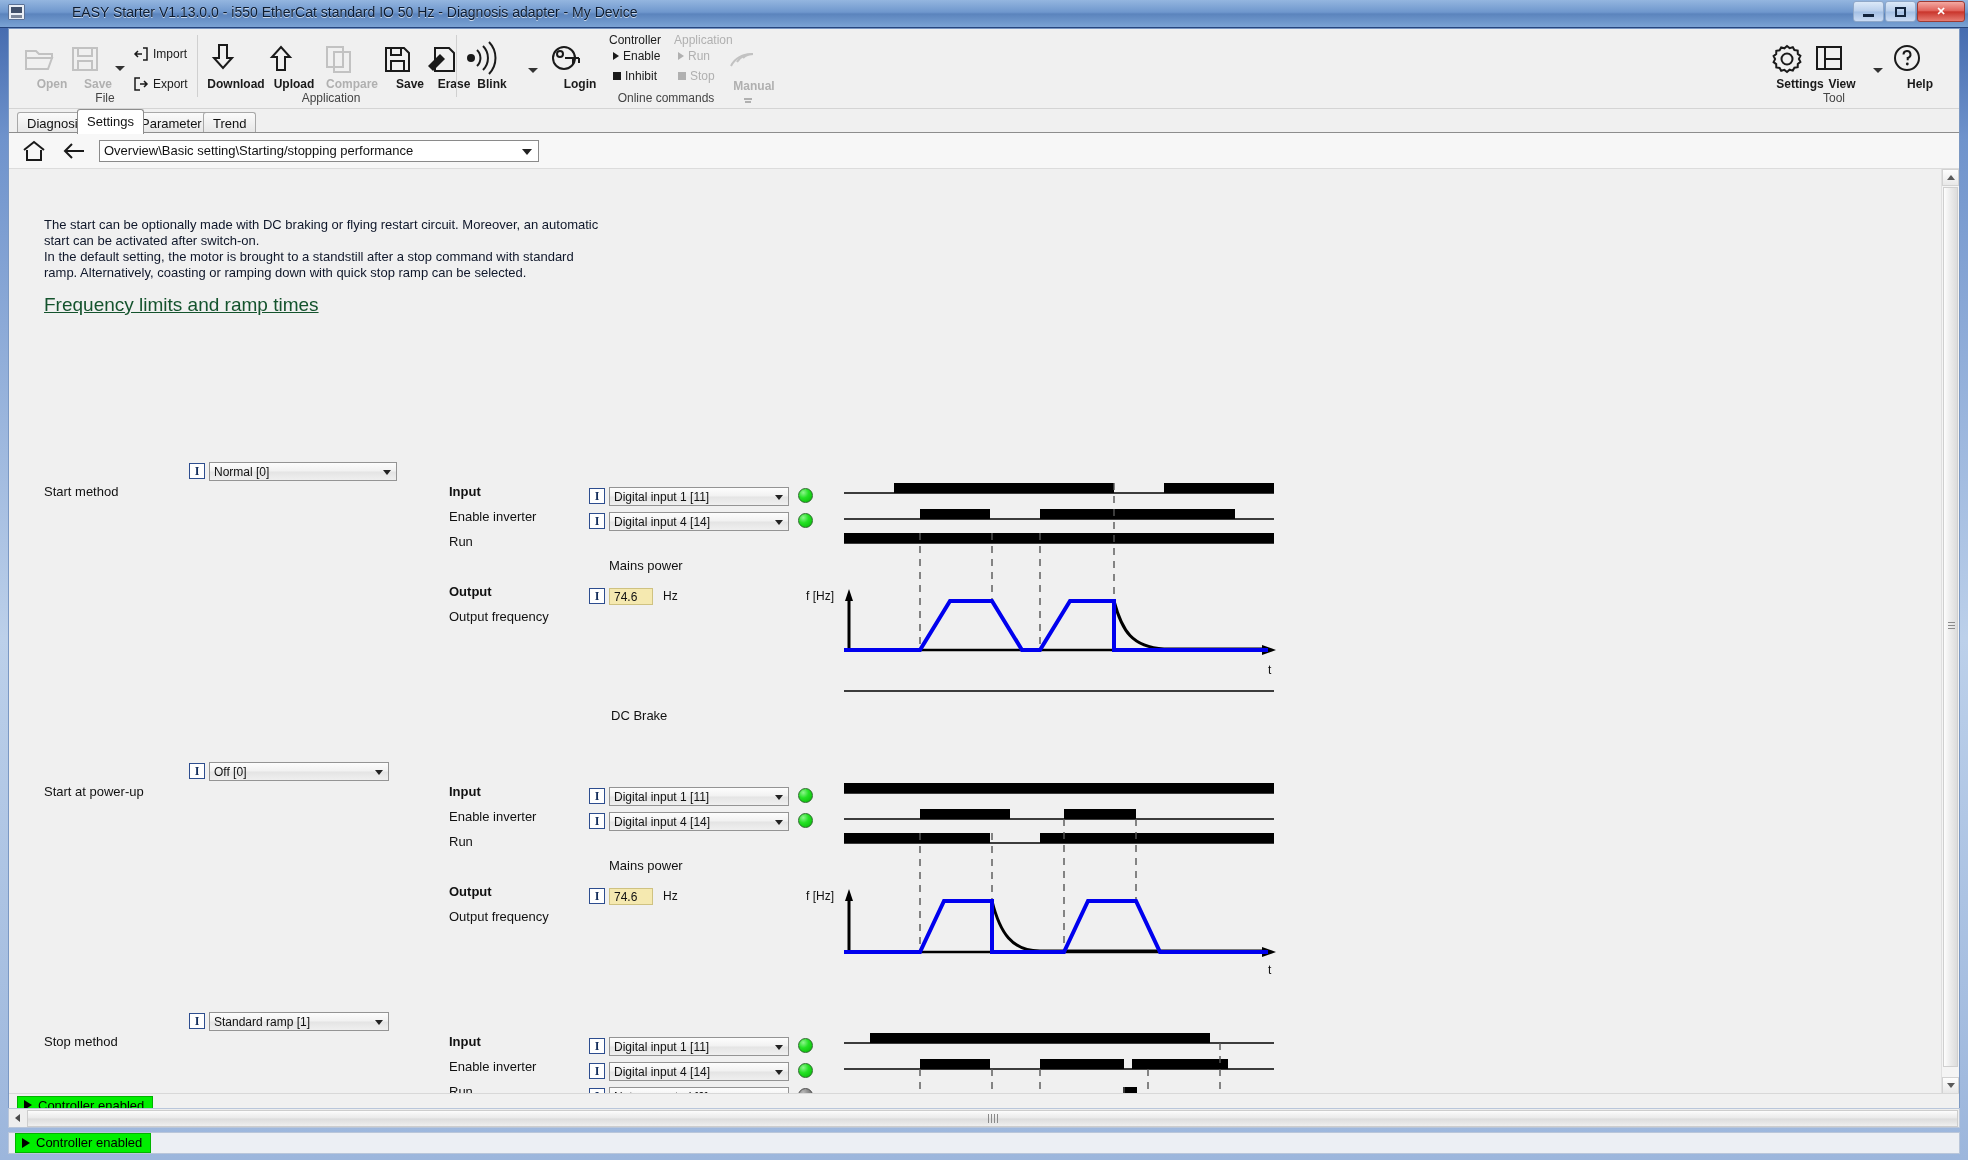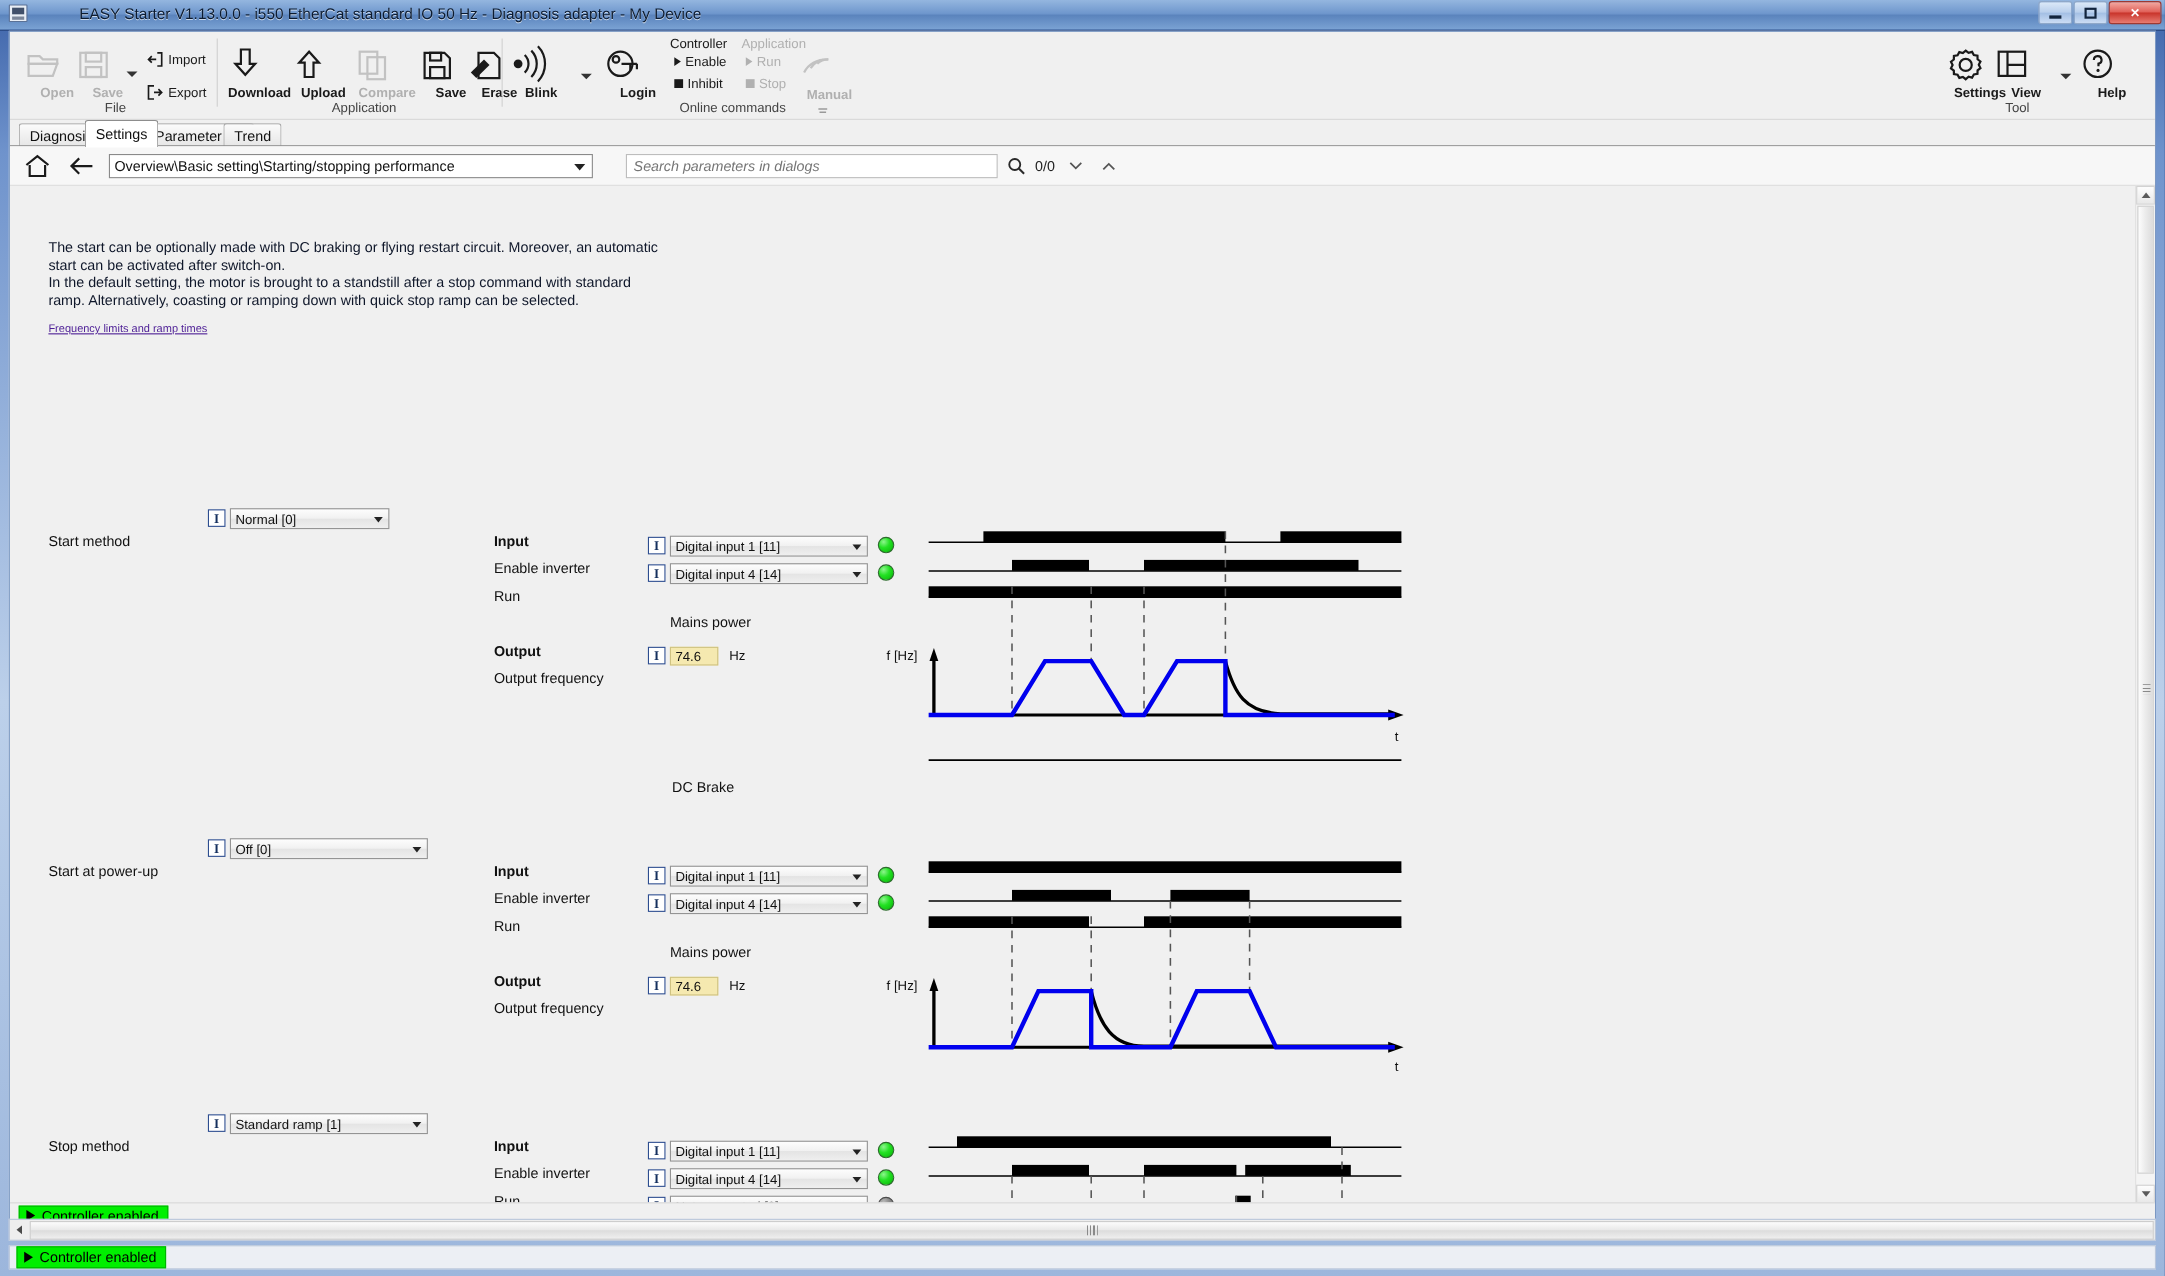--- a/index.html
+++ b/index.html
@@ -153,21 +153,21 @@
   #vthumb {
     position: absolute; left: 1px; top: 18px; width: 15px; height: 880px;
     background: linear-gradient(to right,#fdfdfd,#ebebeb,#dcdcdc);
     border: 1px solid #cfcfcf;
   }
   #vthumb .grip { position:absolute; left:4px; top: 50%; margin-top:-5px; width: 7px; height: 9px;
     background: repeating-linear-gradient(to bottom,#8a8a8a 0 1px, transparent 1px 3px);}
 
   
   #desc { position: absolute; left: 35px; top: 48px; font-size: 13px; color: #0f172a; line-height: 16px; }
-  #desc-link { position: absolute; left: 35px; top: 125px; font-size: 10px; color: #4c1d95; text-decoration: underline;}
+  #desc-link { position: absolute; left: 35px; top: 125px; font-size: 19px; color: #14532d; text-decoration: underline;}
 
   
   .section { position: absolute; left: 0; width: 1300px; }
   .field-label { position: absolute; font-size: 13px; color: #111; white-space: nowrap; margin-top: 20px; }
   .bold-label { font-weight: bold; }
   .ibtn {
     position: absolute; width: 16px; height: 16px; border: 1px solid #2d4d8f; background: #fff;
     font-size: 12px; font-family: "Liberation Serif", serif; font-weight: bold; color: #16305e;
     text-align: center; line-height: 14px;
   }
@@ -469,54 +469,36 @@
       </div>
       <div class="nav-icon-btn">
         <svg width="24" height="18" viewBox="0 0 24 18">
           <path d="M22 9H3M10 2L3 9l7 7" fill="none" stroke="#1a1a1a" stroke-width="2"></path>
         </svg>
       </div>
       <div id="path-combo">
         <span>Overview\Basic setting\Starting/stopping performance</span>
         <span class="caret"></span>
       </div>
-      <div id="search-wrap">
-        <input id="search-input" type="text" placeholder="Search parameters in dialogs" style="">
-        <svg width="18" height="18" viewBox="0 0 18 18">
-          <circle cx="7.5" cy="7.5" r="5" fill="none" stroke="#2a2a2a" stroke-width="1.7"></circle>
-          <path d="M11.2 11.2L16 16" stroke="#2a2a2a" stroke-width="1.9" fill="none"></path>
-        </svg>
-        <span id="search-count">0/0</span>
-        <span class="nav-chevron">
-          <svg width="14" height="10" viewBox="0 0 14 10">
-              <path d="M2 2l5 5 5-5" fill="none" stroke="#555" stroke-width="1.6"></path>
-            </svg>
-        </span>
-        <span class="nav-chevron">
-          <svg width="14" height="10" viewBox="0 0 14 10">
-              <path d="M2 8l5-5 5 5" fill="none" stroke="#555" stroke-width="1.6"></path>
-            </svg>
-        </span>
-      </div>
     </div>
 
     <div id="content">
 
       <div id="desc">
         <div>The start can be optionally made with DC braking or flying restart circuit. Moreover, an automatic</div>
         <div>start can be activated after switch-on.</div>
         <div>In the default setting, the motor is brought to a standstill after a stop command with standard</div>
         <div>ramp. Alternatively, coasting or ramping down with quick stop ramp can be selected.</div>
       </div>
       <a id="desc-link" href="#">Frequency limits and ramp times</a>
 
       <div class="section" style="top:150px; height:250px;">
         <span class="field-label" style="left:35px; top:145px;">Start method</span>
         <span class="ibtn" style="left:180px; top:144px;">I</span>
-        <div class="combo" style="left:200px; top:143px; width:145px;">
+        <div class="combo" style="left:200px; top:143px; width:188px;">
           <span>Normal [0]</span>
           <span class="caret"></span>
         </div>
 
         <span class="field-label bold-label" style="left:440px; top:145px;">Input</span>
         <span class="field-label" style="left:440px; top:170px;">Enable inverter</span>
         <span class="ibtn" style="left:580px; top:169px;">I</span>
         <div class="combo" style="left:600px; top:168px; width:180px;">
           <span>Digital input 1 [11]</span>
           <span class="caret"></span>

